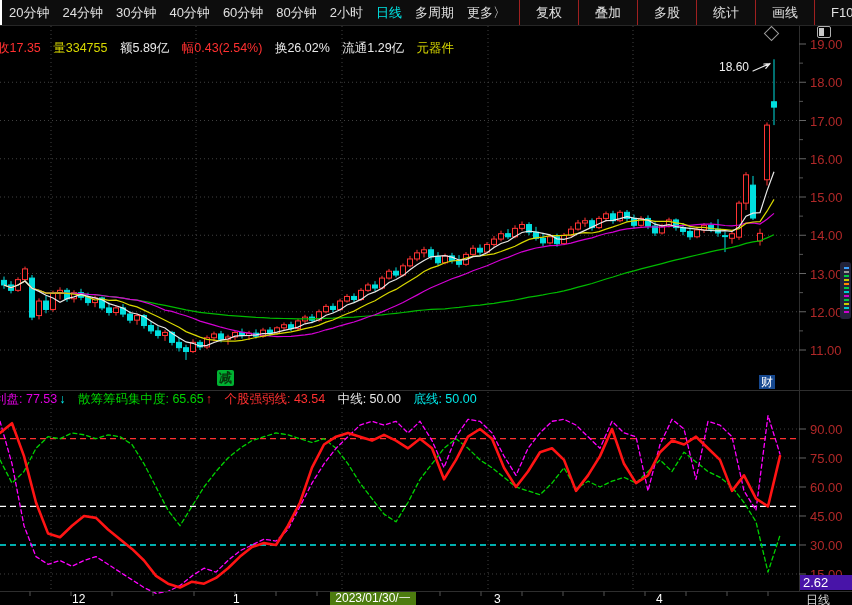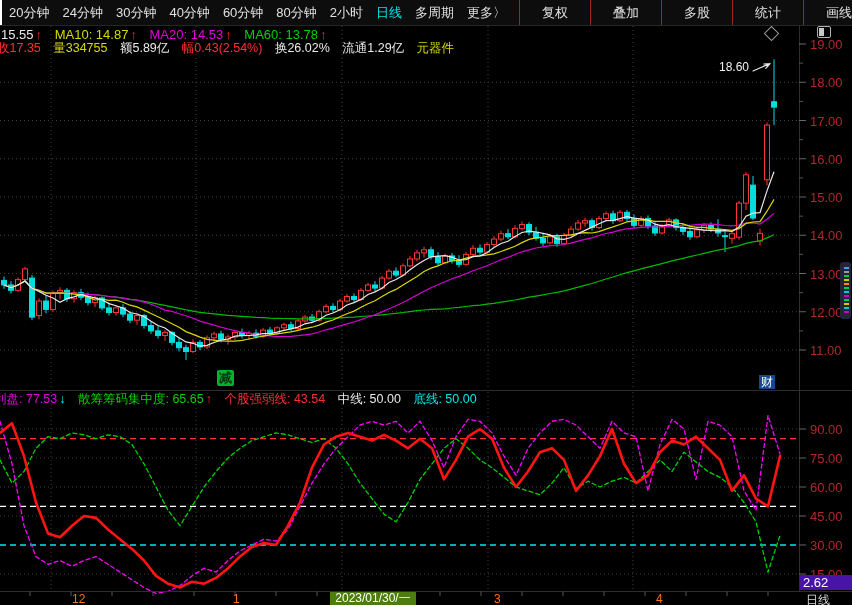--- a/index.html
+++ b/index.html
@@ -6,21 +6,21 @@
   .app{position:relative;width:852px;height:605px;background:#000;overflow:hidden;
        font-family:"Liberation Sans","DejaVu Sans",sans-serif;-webkit-font-smoothing:antialiased;}
   
   .menubar{position:absolute;top:0;left:0;width:852px;height:25px;background:#0d0d0d;
            border-bottom:1px solid #262626;display:flex;justify-content:space-between;
            align-items:center;font-size:13px;z-index:5;white-space:nowrap;}
   .periods{display:flex;align-items:center;height:25px;border-left:2px solid #ffffff;padding-left:7px;}
   .period{color:#e0e0e0;margin-right:13px;cursor:default;}
   .period.sel{color:#00e5e5;}
   .tools{display:flex;align-items:center;height:25px;}
-  .tool{color:#e0e0e0;padding:0 22px;border-left:1px solid #a02020;line-height:25px;height:25px;}
+  .tool{color:#e0e0e0;padding:0 16px;border-left:1px solid #a02020;line-height:25px;height:25px;}
   
   .row{position:absolute;z-index:3;white-space:nowrap;}
   .ma-header{left:1px;top:27px;font-size:13px;}
   .info-header{left:-3px;top:40px;font-size:12.5px;}
   .sub-header{left:-6px;top:391px;font-size:12.5px;}
   .w{color:#e8e8e8}.y{color:#d8d800}.m{color:#e000e0}.g{color:#00d200}
   .r{color:#ff3030}.c{color:#00e8e8}
   .row span{margin-right:9px;}
   .row .arr{margin-left:-7px;margin-right:9px;font-weight:bold;}
   
@@ -38,21 +38,21 @@
   .icon-diamond{position:absolute;left:766px;top:28px;width:9px;height:9px;
                 border:1.5px solid #9a9a9a;transform:rotate(45deg);z-index:6;}
   .icon-split{position:absolute;left:817px;top:26px;width:12px;height:10px;
               border:1.5px solid #b0b0b0;border-radius:2px;z-index:6;}
   .icon-split i{position:absolute;left:1px;top:1px;width:5px;height:8px;background:#c8c8c8;display:block;}
   
   .ministrip{position:absolute;left:840px;top:262px;width:11px;height:57px;background:#23233a;
              border-radius:3px;z-index:4;padding-top:3px;box-sizing:border-box;}
   .ministrip i{display:block;height:2px;margin:2px 2px 0 4px;}
   
-  .tlab{position:absolute;top:592px;font-size:12px;color:#f97316;z-index:3;}
+  .tlab{position:absolute;top:592px;font-size:12px;color:#ffffff;z-index:3;}
   .datebox{position:absolute;left:330px;top:592px;width:86px;height:13px;background:#4d7c0f;
            color:#fff;font-size:12px;text-align:center;line-height:13px;z-index:3;}
   .lastbox{position:absolute;left:800px;top:575px;width:52px;height:15px;background:#4814a8;
            color:#fff;font-size:13px;line-height:15px;padding-left:3px;z-index:3;}
   .periodlab{position:absolute;left:806px;top:592px;font-size:12px;color:#d8d8d8;z-index:3;}
 </style>
 </head>
 <body>
 
 <div class="app">
@@ -378,26 +378,20 @@
       <line x1="522" y1="591.5" x2="522" y2="596" stroke="#555" stroke-width="1"></line>
       <line x1="563" y1="591.5" x2="563" y2="596" stroke="#555" stroke-width="1"></line>
       <line x1="604" y1="591.5" x2="604" y2="596" stroke="#555" stroke-width="1"></line>
       <line x1="645" y1="591.5" x2="645" y2="596" stroke="#555" stroke-width="1"></line>
       <line x1="686" y1="591.5" x2="686" y2="596" stroke="#555" stroke-width="1"></line>
       <line x1="727" y1="591.5" x2="727" y2="596" stroke="#555" stroke-width="1"></line>
       <line x1="768" y1="591.5" x2="768" y2="596" stroke="#555" stroke-width="1"></line>
       <path d="M753 71 L770 63.5 M770 63.5 L763.8 64 M770 63.5 L765.8 68.3" stroke="#e8e8e8" stroke-width="1.2" fill="none" stroke-linecap="round"></path>
     </svg>
 
-  <div class="row ma-header">
-    <span class="w">15.55</span><span class="arr r">↑</span>
-    <span class="y">MA10: 14.87</span><span class="arr r">↑</span>
-    <span class="m">MA20: 14.53</span><span class="arr r">↑</span>
-    <span class="g">MA60: 13.78</span><span class="arr r">↑</span>
-  </div>
 
   <div class="row info-header">
     <span class="r">收17.35</span>
     <span class="y">量334755</span>
     <span class="w">额5.89亿</span>
     <span class="r">幅0.43(2.54%)</span>
     <span class="w">换26.02%</span>
     <span class="w">流通1.29亿</span>
     <span class="y">元器件</span>
   </div>

